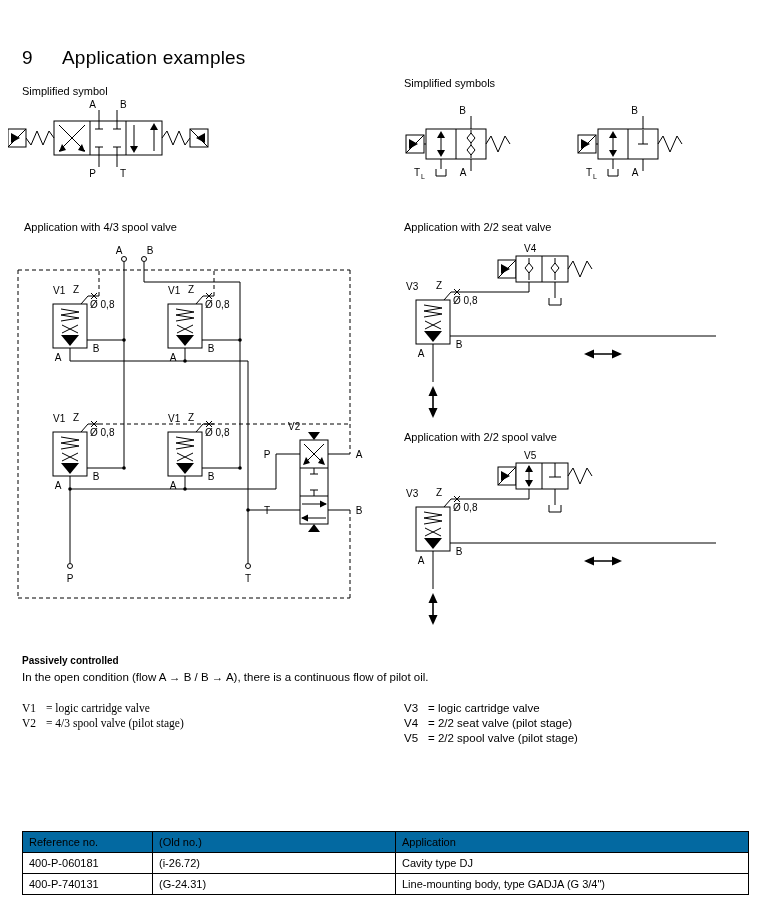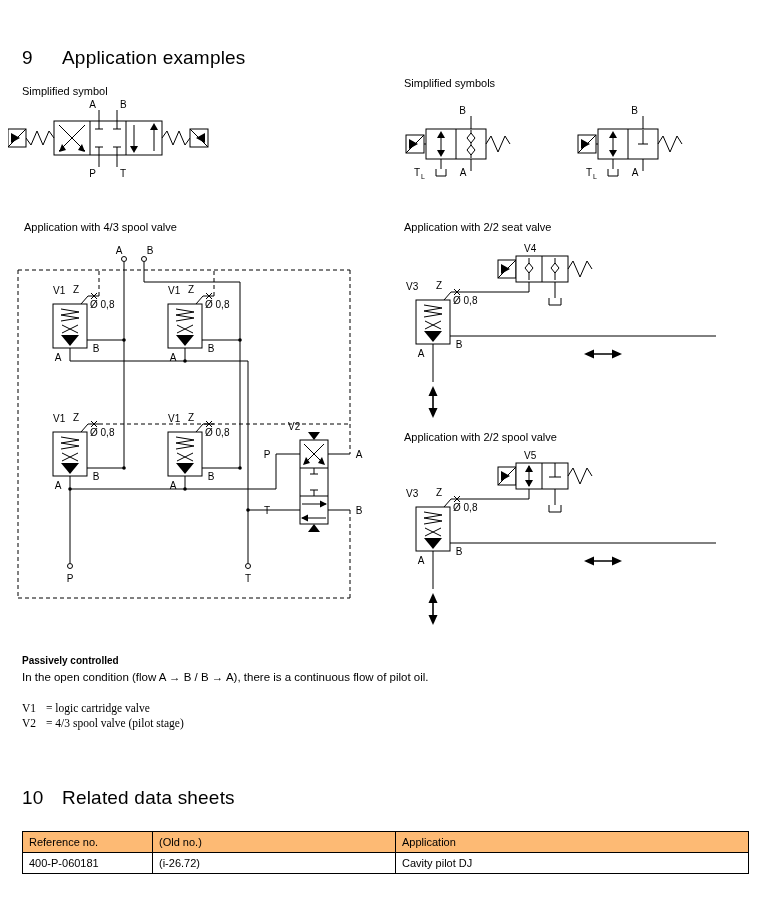--- a/index.html
+++ b/index.html
@@ -18,21 +18,21 @@
   svg text { font-family:"Liberation Sans", sans-serif; font-size:10px; fill:#000; }
   .t7 { font-size:7px; }
   .st  { stroke:#000; stroke-width:1; fill:none; }
   .stw { stroke:#000; stroke-width:1; fill:#fff; }
   .fb  { fill:#000; stroke:none; }
   .dsh { stroke:#000; stroke-width:1; fill:none; stroke-dasharray:4 3; }
   .thk { stroke:#000; stroke-width:1.6; fill:none; }
   .opn { stroke:#000; stroke-width:1; fill:#fff; }
   .ds-table { border-collapse:collapse; width:726px; font-size:11px; table-layout:fixed; }
   .ds-table th, .ds-table td { border:1px solid #000; padding:3px 6px; text-align:left; font-weight:normal; height:21px; overflow:hidden; white-space:nowrap; }
-  .ds-table thead th { background:#fdba74; }
+  .ds-table thead th { background:#0369a1; }
 </style>
 </head>
 <body>
 
 <div class="page">
 
   <svg width="0" height="0" class="abs" style="left:0;top:0">
     <defs>
       <g id="cartridge">
         <rect class="stw" x="0" y="0" width="34" height="44"></rect>
@@ -298,40 +298,47 @@
     </g>
   </svg>
 
   <div class="abs note-head" style="left:22px; top:616px;">Passively controlled</div>
   <div class="abs note-body" style="left:22px; top:632px; width:700px;">In the open condition (flow A → B / B → A), there is a continuous flow of pilot oil.</div>
 
   <div class="abs legend" style="left:22px; top:662px;font-family:Liberation Serif, serif;">
     <div><span class="lk">V1</span><span>= logic cartridge valve</span></div>
     <div><span class="lk">V2</span><span>= 4/3 spool valve (pilot stage)</span></div>
   </div>
-
-  <div class="abs h1" style="left:22px; top:748px;">
-    <span class="num">10</span><span>Related data sheets</span>
+  <div class="abs legend" style="left:404px; top:662px;">
+    <div><span class="lk">V3</span><span>= logic cartridge valve</span></div>
+    <div><span class="lk">V4</span><span>= 2/2 seat valve (pilot stage)</span></div>
+    <div><span class="lk">V5</span><span>= 2/2 spool valve (pilot stage)</span></div>
   </div>
+
 
   <table class="ds-table abs" style="left:22px; top:792px;">
     <colgroup>
         <col style="width:130px">
         <col style="width:243px">
         <col style="width:353px">
       </colgroup>
     <thead>
       <tr>
         <th>Reference no.</th>
         <th>(Old no.)</th>
         <th>Application</th>
       </tr>
     </thead>
     <tbody>
       <tr>
         <td>400-P-060181</td>
         <td>(i-26.72)</td>
-        <td>Cavity pilot DJ</td>
+        <td>Cavity type DJ</td>
+      </tr>
+      <tr>
+        <td>400-P-740131</td>
+        <td>(G-24.31)</td>
+        <td>Line-mounting body, type GADJA (G 3/4")</td>
       </tr>
     </tbody>
   </table>
 
 </div>
 
 </body></html>

